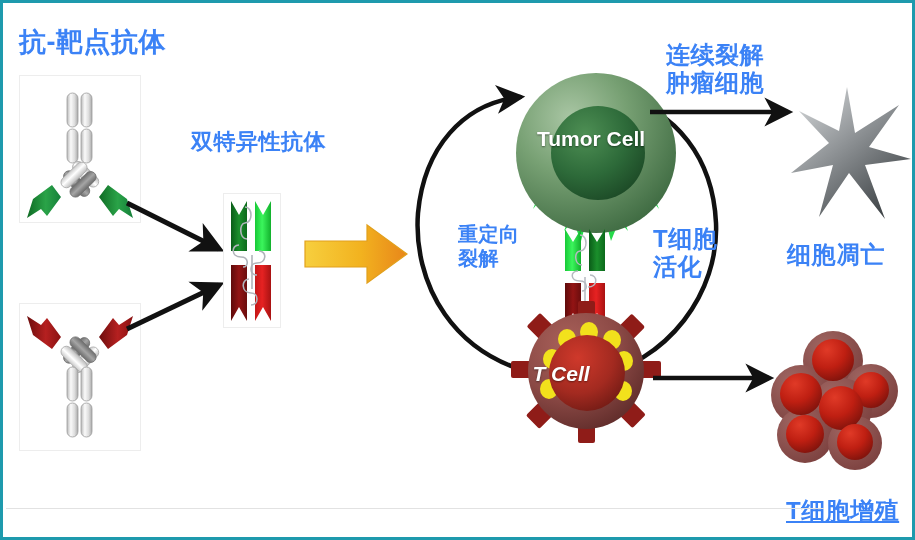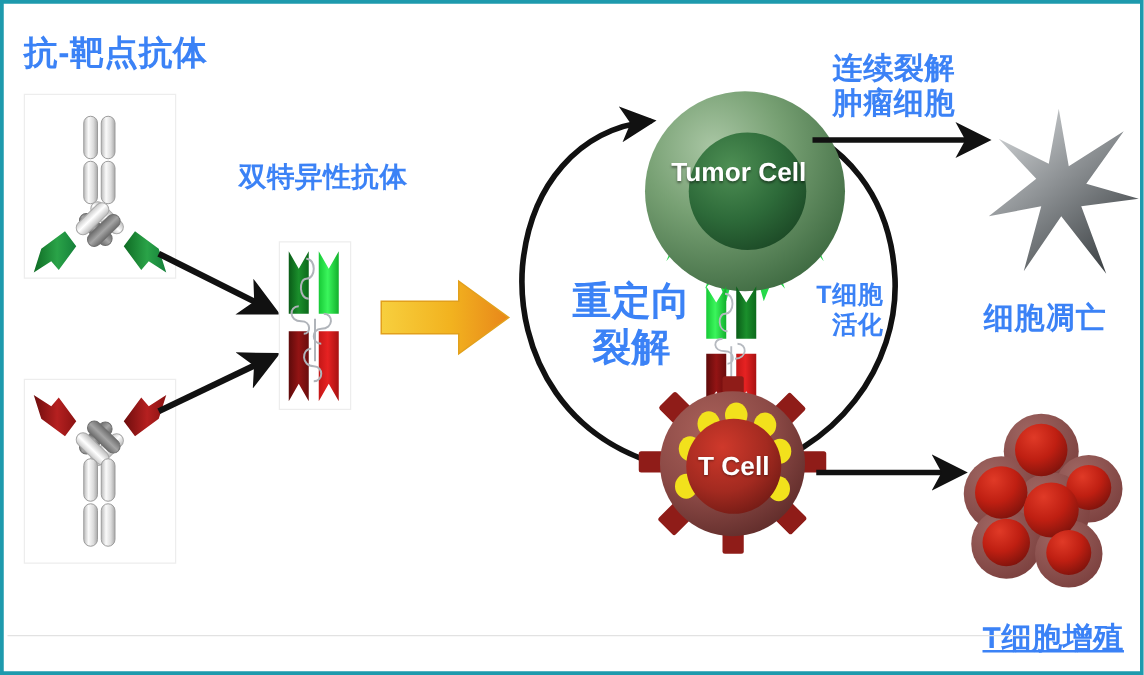--- a/index.html
+++ b/index.html
@@ -25,22 +25,22 @@
     font-weight: 700;
     line-height: 1.18;
     white-space: pre-line;
     letter-spacing: 0.5px;
   }
   .lbl-anti-target { left: 16px; top: 24px; font-size: 27px; }
   .lbl-anti-cd3    { left: 16px; top: 446px; font-size: 27px; }
   .lbl-bispecific  { left: 188px; top: 126px; font-size: 22px; font-weight: 800; }
   .lbl-cont-lysis  { left: 663px; top: 38px; font-size: 24px; text-align: right; }
   .lbl-apoptosis   { left: 784px; top: 238px; font-size: 24px; text-align: center; }
-  .lbl-redirect    { left: 455px; top: 220px; font-size: 31px; text-align: center; }
-  .lbl-activation  { left: 650px; top: 222px; font-size: 20px; text-align: right; }
+  .lbl-redirect    { left: 455px; top: 220px; font-size: 20px; text-align: left; }
+  .lbl-activation  { left: 650px; top: 222px; font-size: 24px; text-align: left; }
   .lbl-prolif      { left: 783px; top: 494px; font-size: 24px; text-decoration: underline; }
 
   
   .divider {
     position: absolute; left: 3px; top: 505px;
     width: 818px; height: 1px; background: #e2e2e2;
   }
 
   
   .picbox {
@@ -56,21 +56,21 @@
   .celltext {
     position: absolute;
     color: #ffffff;
     font-weight: 700;
     text-align: center;
     line-height: 1.1;
     text-shadow: 0 1px 2px rgba(0,0,0,.45);
     pointer-events: none;
   }
   .tumor-text { left: 532px; top: 112px; width: 112px; font-size: 21px; margin-top: 12px; }
-  .tcell-text { left: 536px; top: 359px; width: 96px; font-size: 21px; }
+  .tcell-text { left: 510px; top: 359px; width: 96px; font-size: 21px; font-style: italic; }
 
   svg { position: absolute; overflow: visible; }
 </style>
 </head>
 <body>
 
 <div id="canvas">
 
   <svg class="abs" style="left:0;top:0;width:0;height:0" aria-hidden="true">
     <defs>

